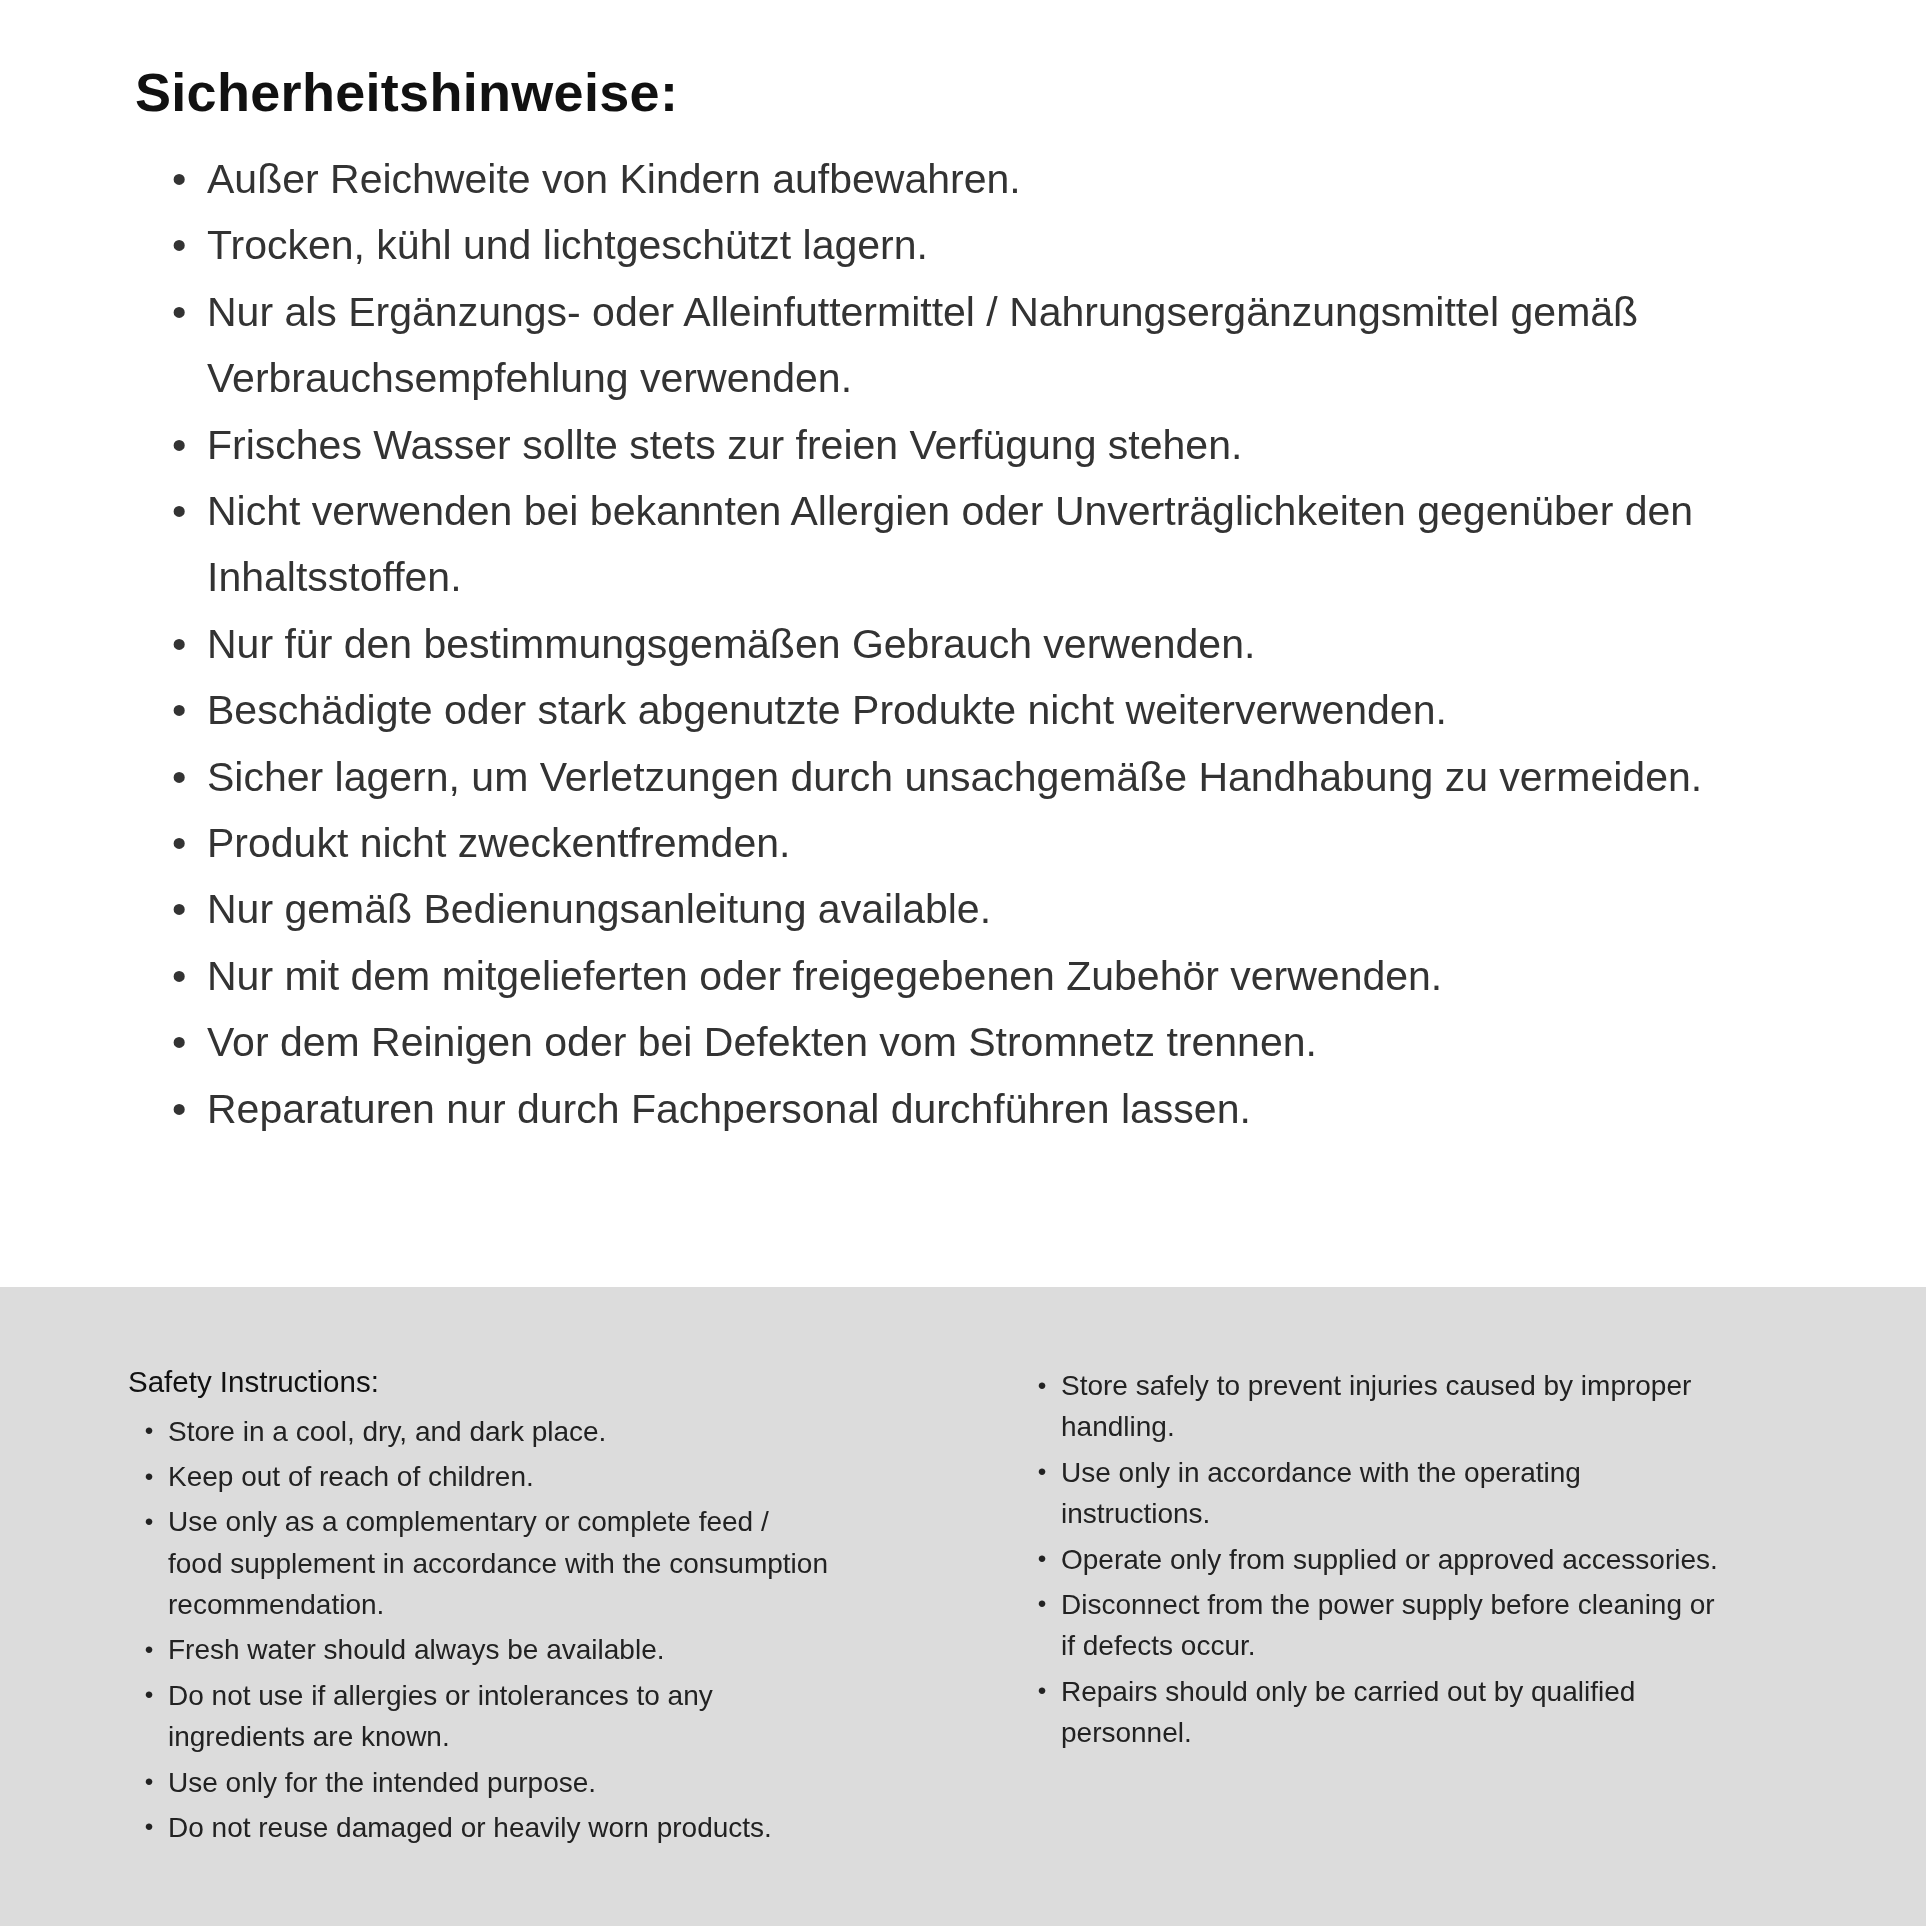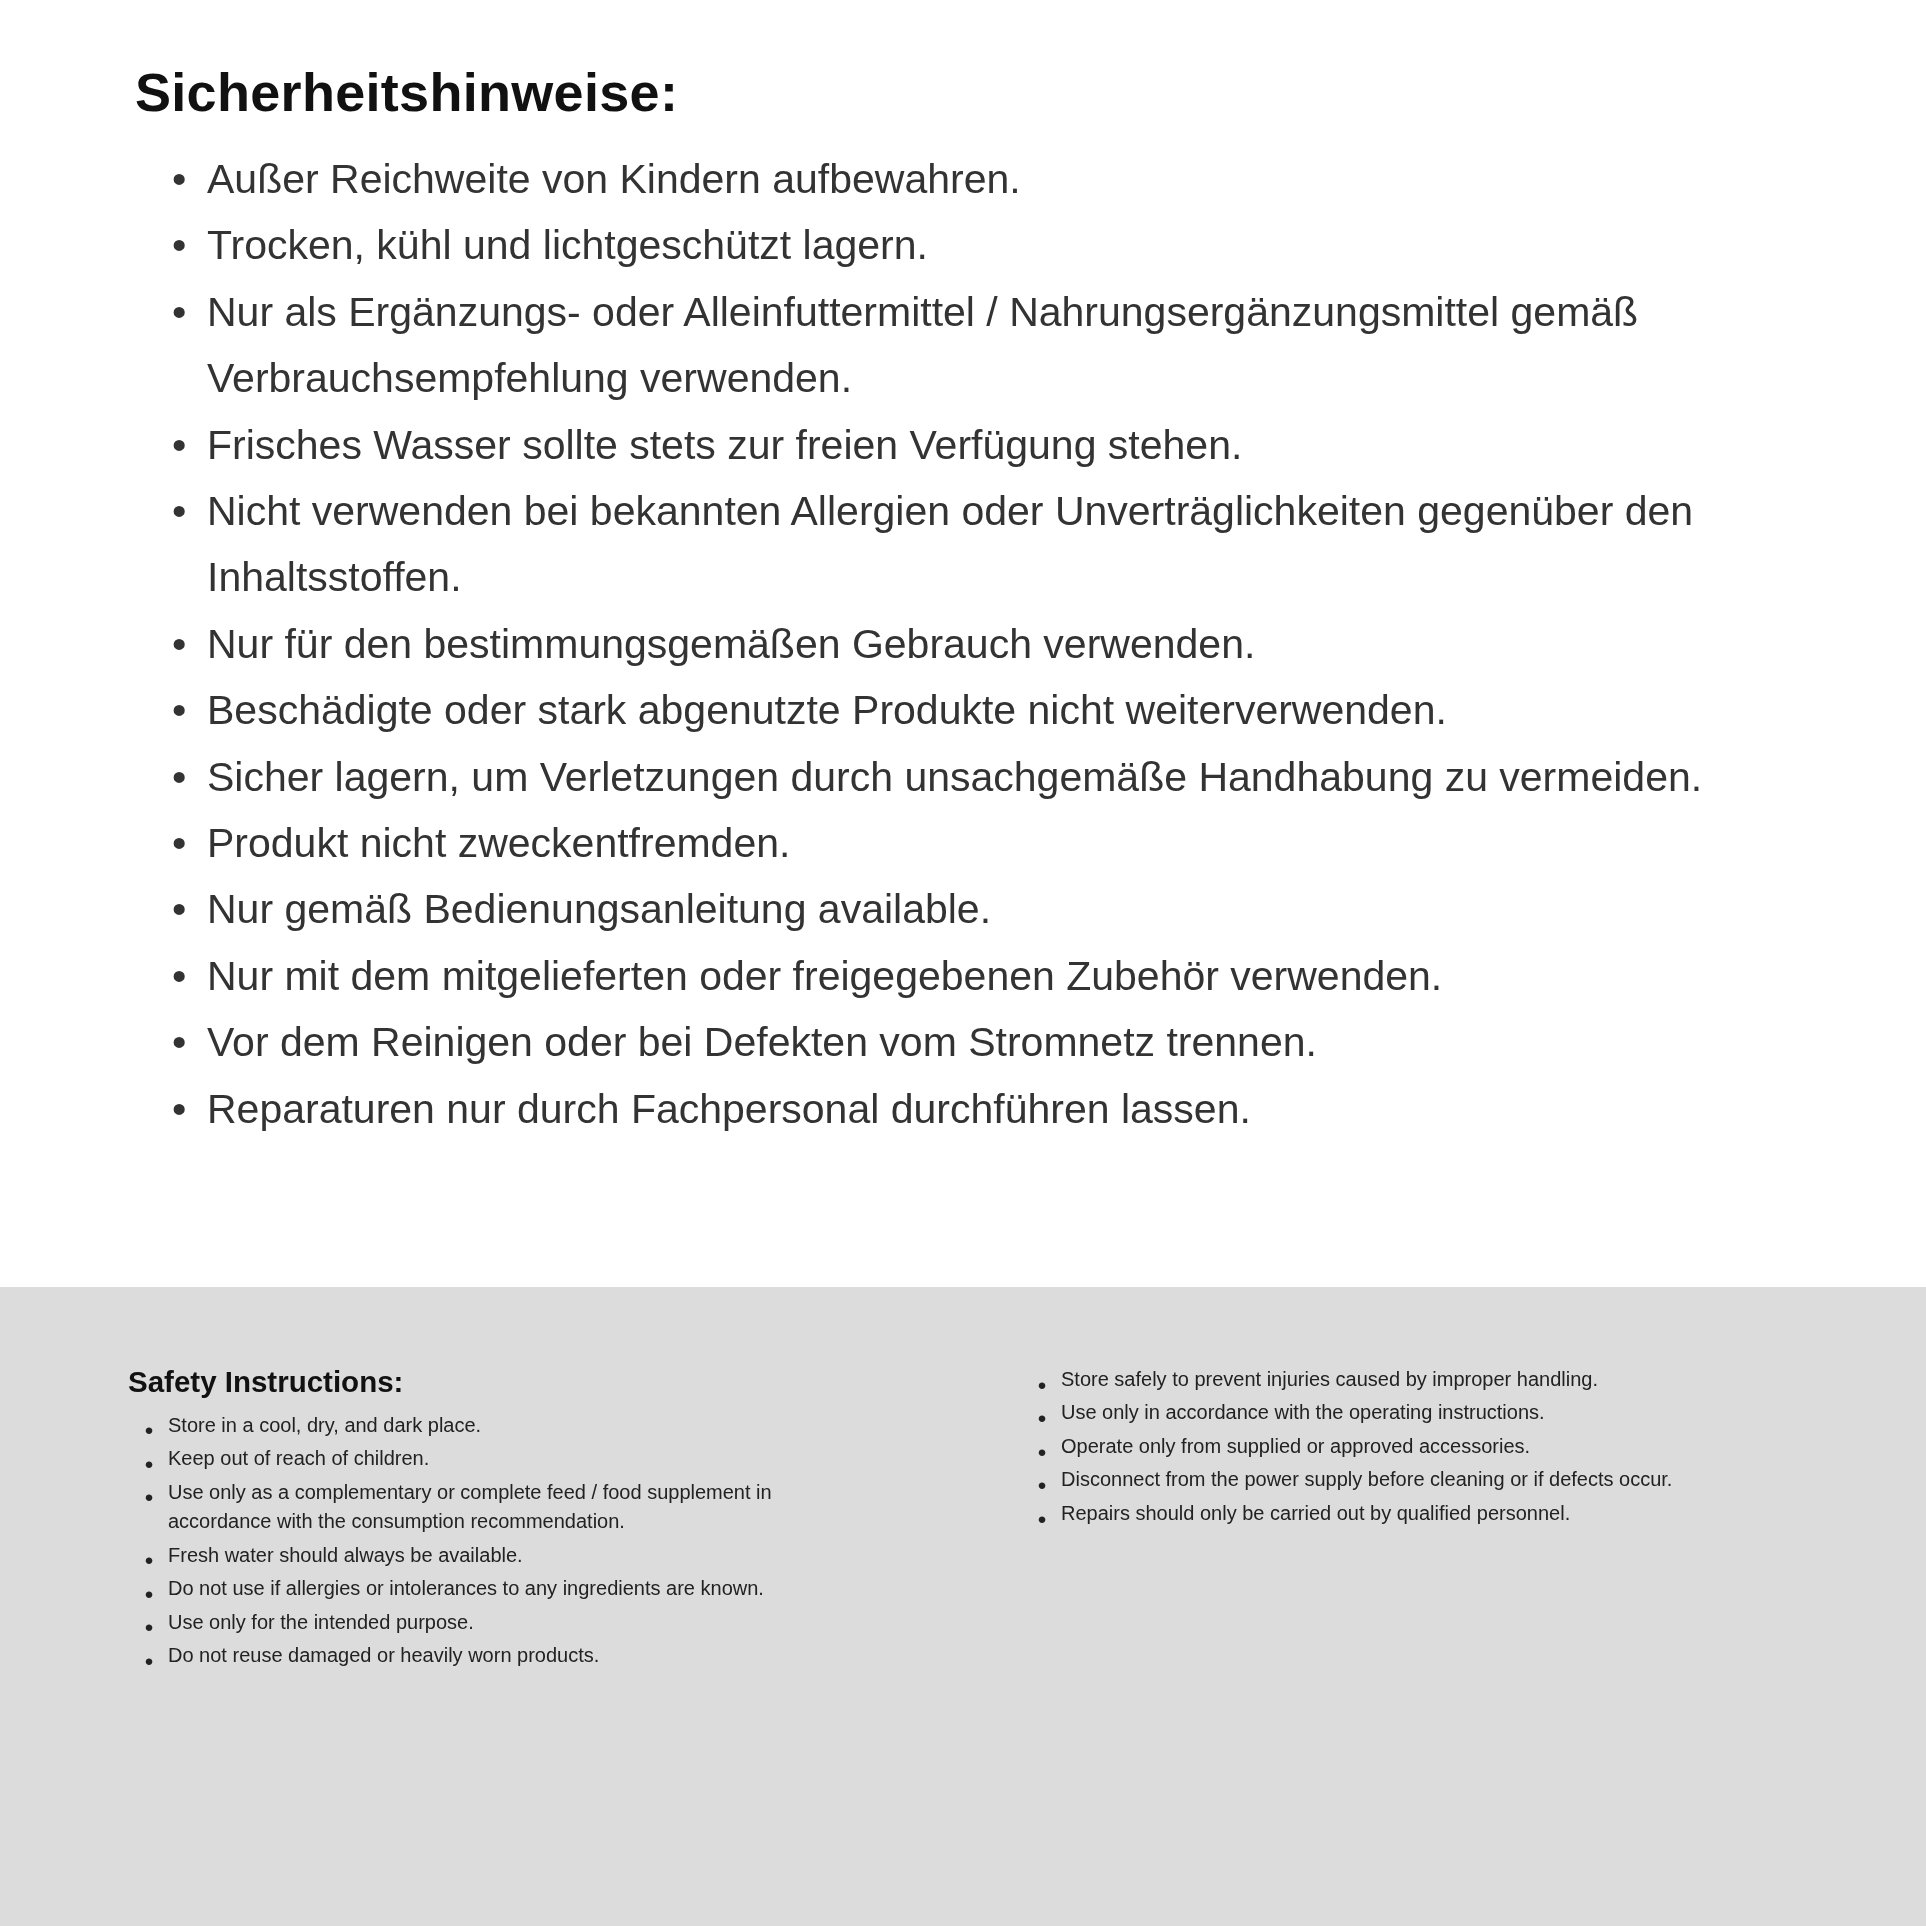--- a/index.html
+++ b/index.html
@@ -68,28 +68,28 @@
   }
 
   .col-right {
     width: 713px;
     flex: none;
     margin-left: 193px;
   }
 
   .english-heading {
     font-size: 29.5px;
-    font-weight: 700;
+    font-weight: 400;
     color: #111111;
     margin-bottom: 11.6px;
   }
 
   .english-list {
     list-style: none;
-    font-size: 20px;
+    font-size: 28px;
     line-height: 1.48;
     color: #222222;
   }
 
   .english-list li {
     position: relative;
     padding-left: 40px;
     margin-bottom: 3.9px;
   }
 

